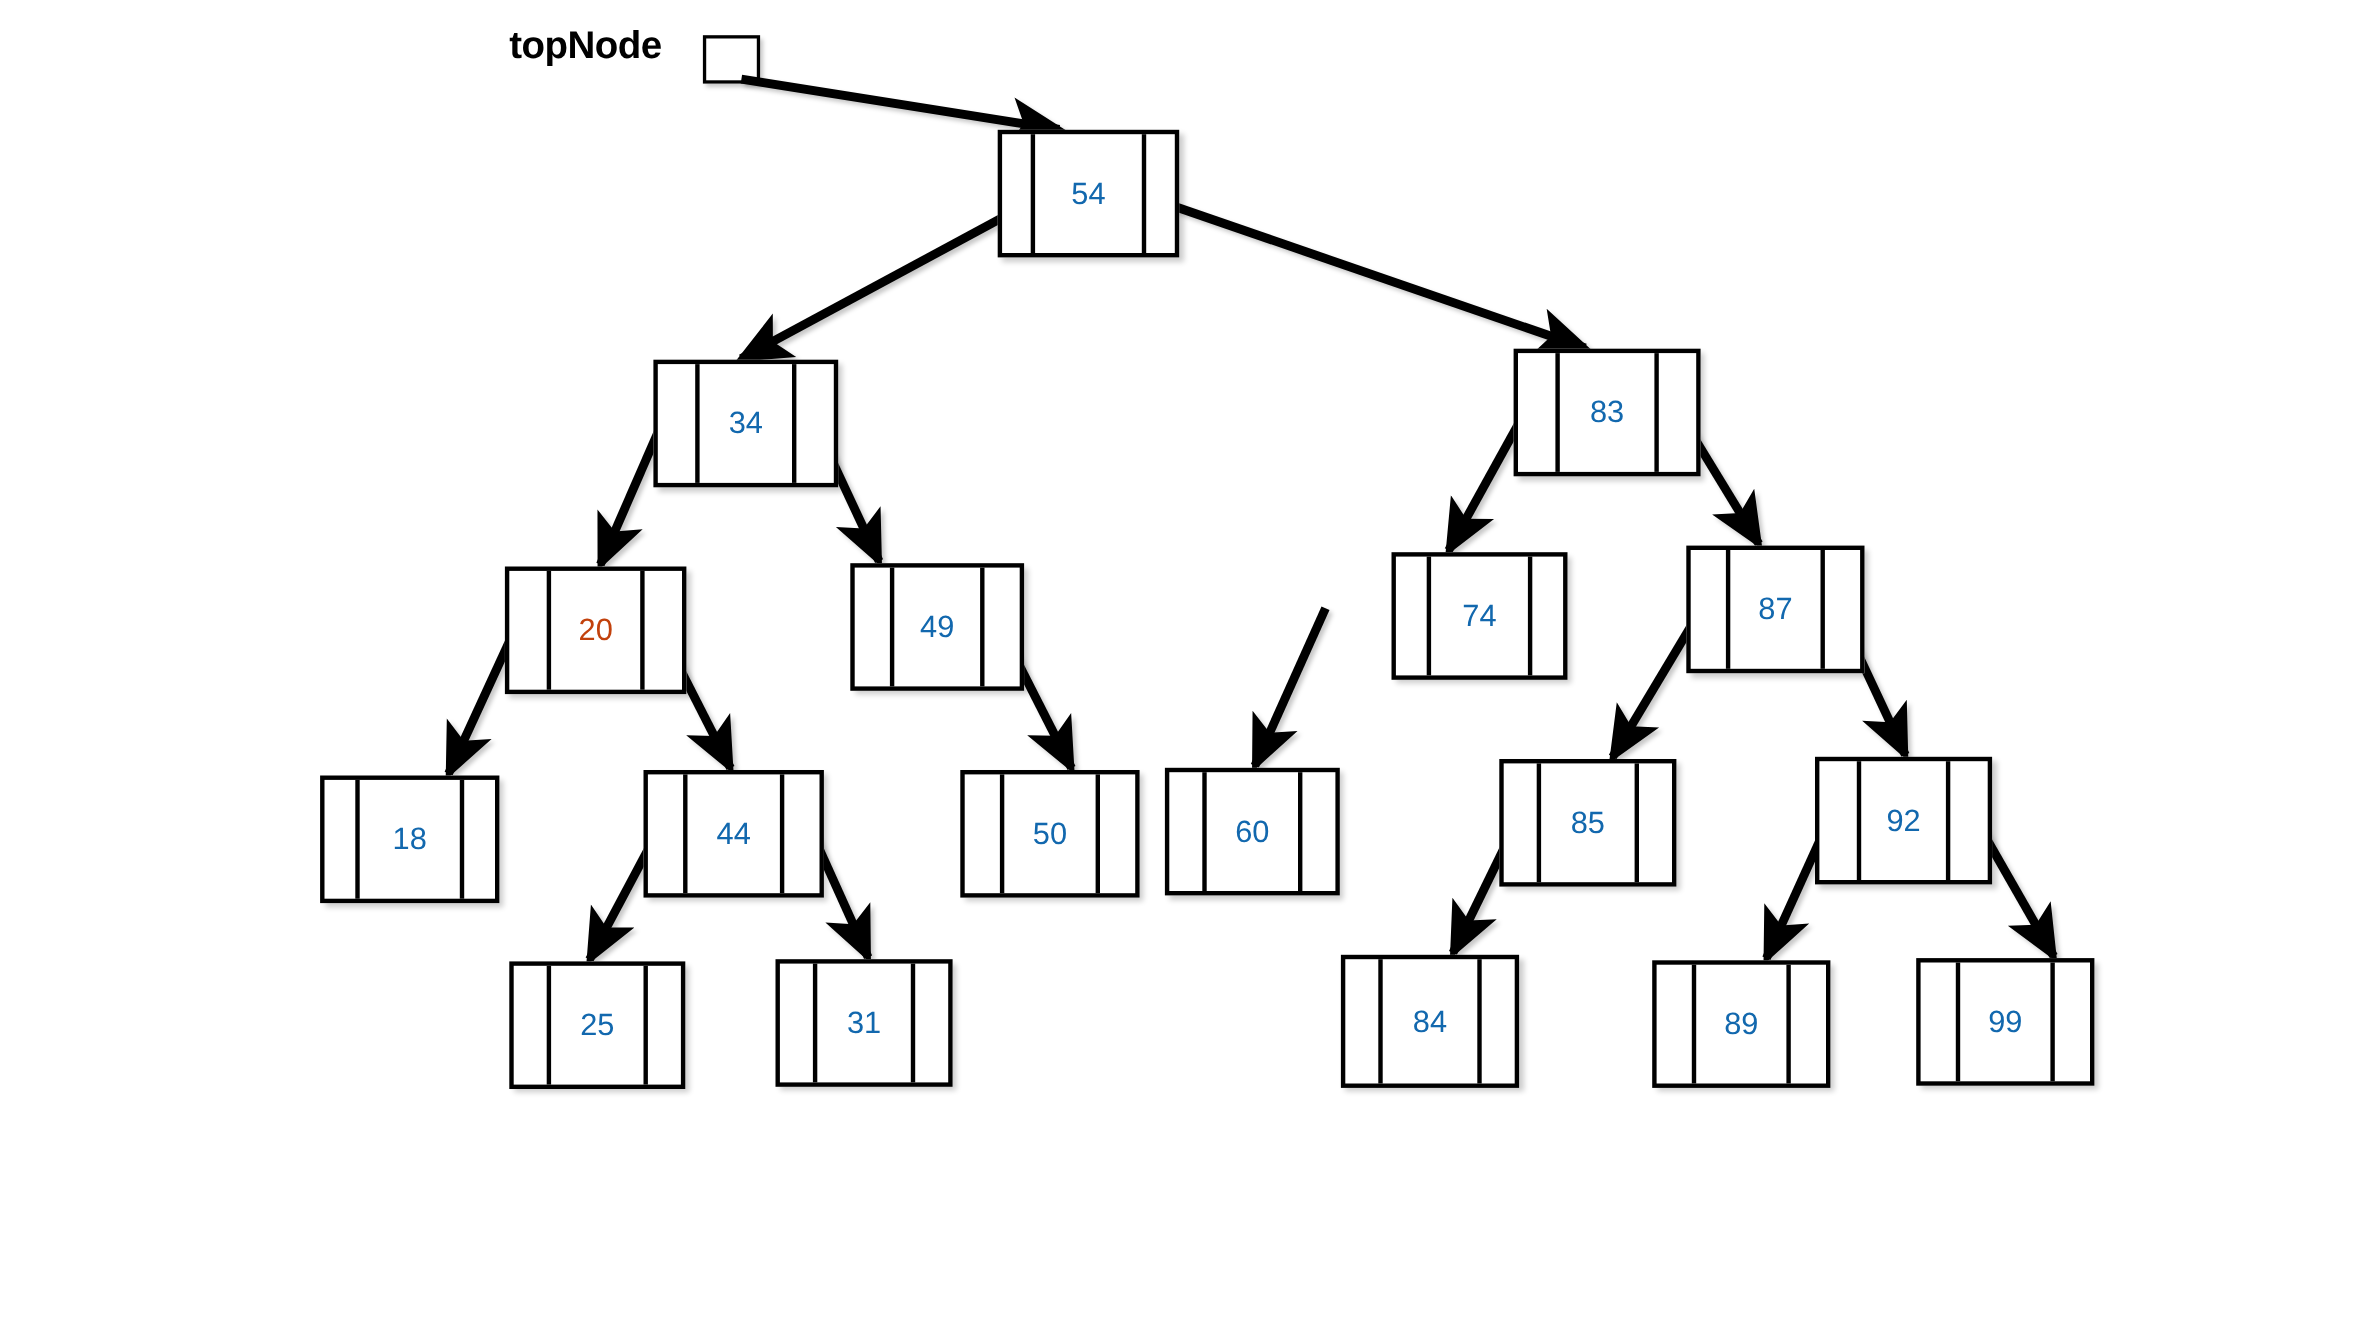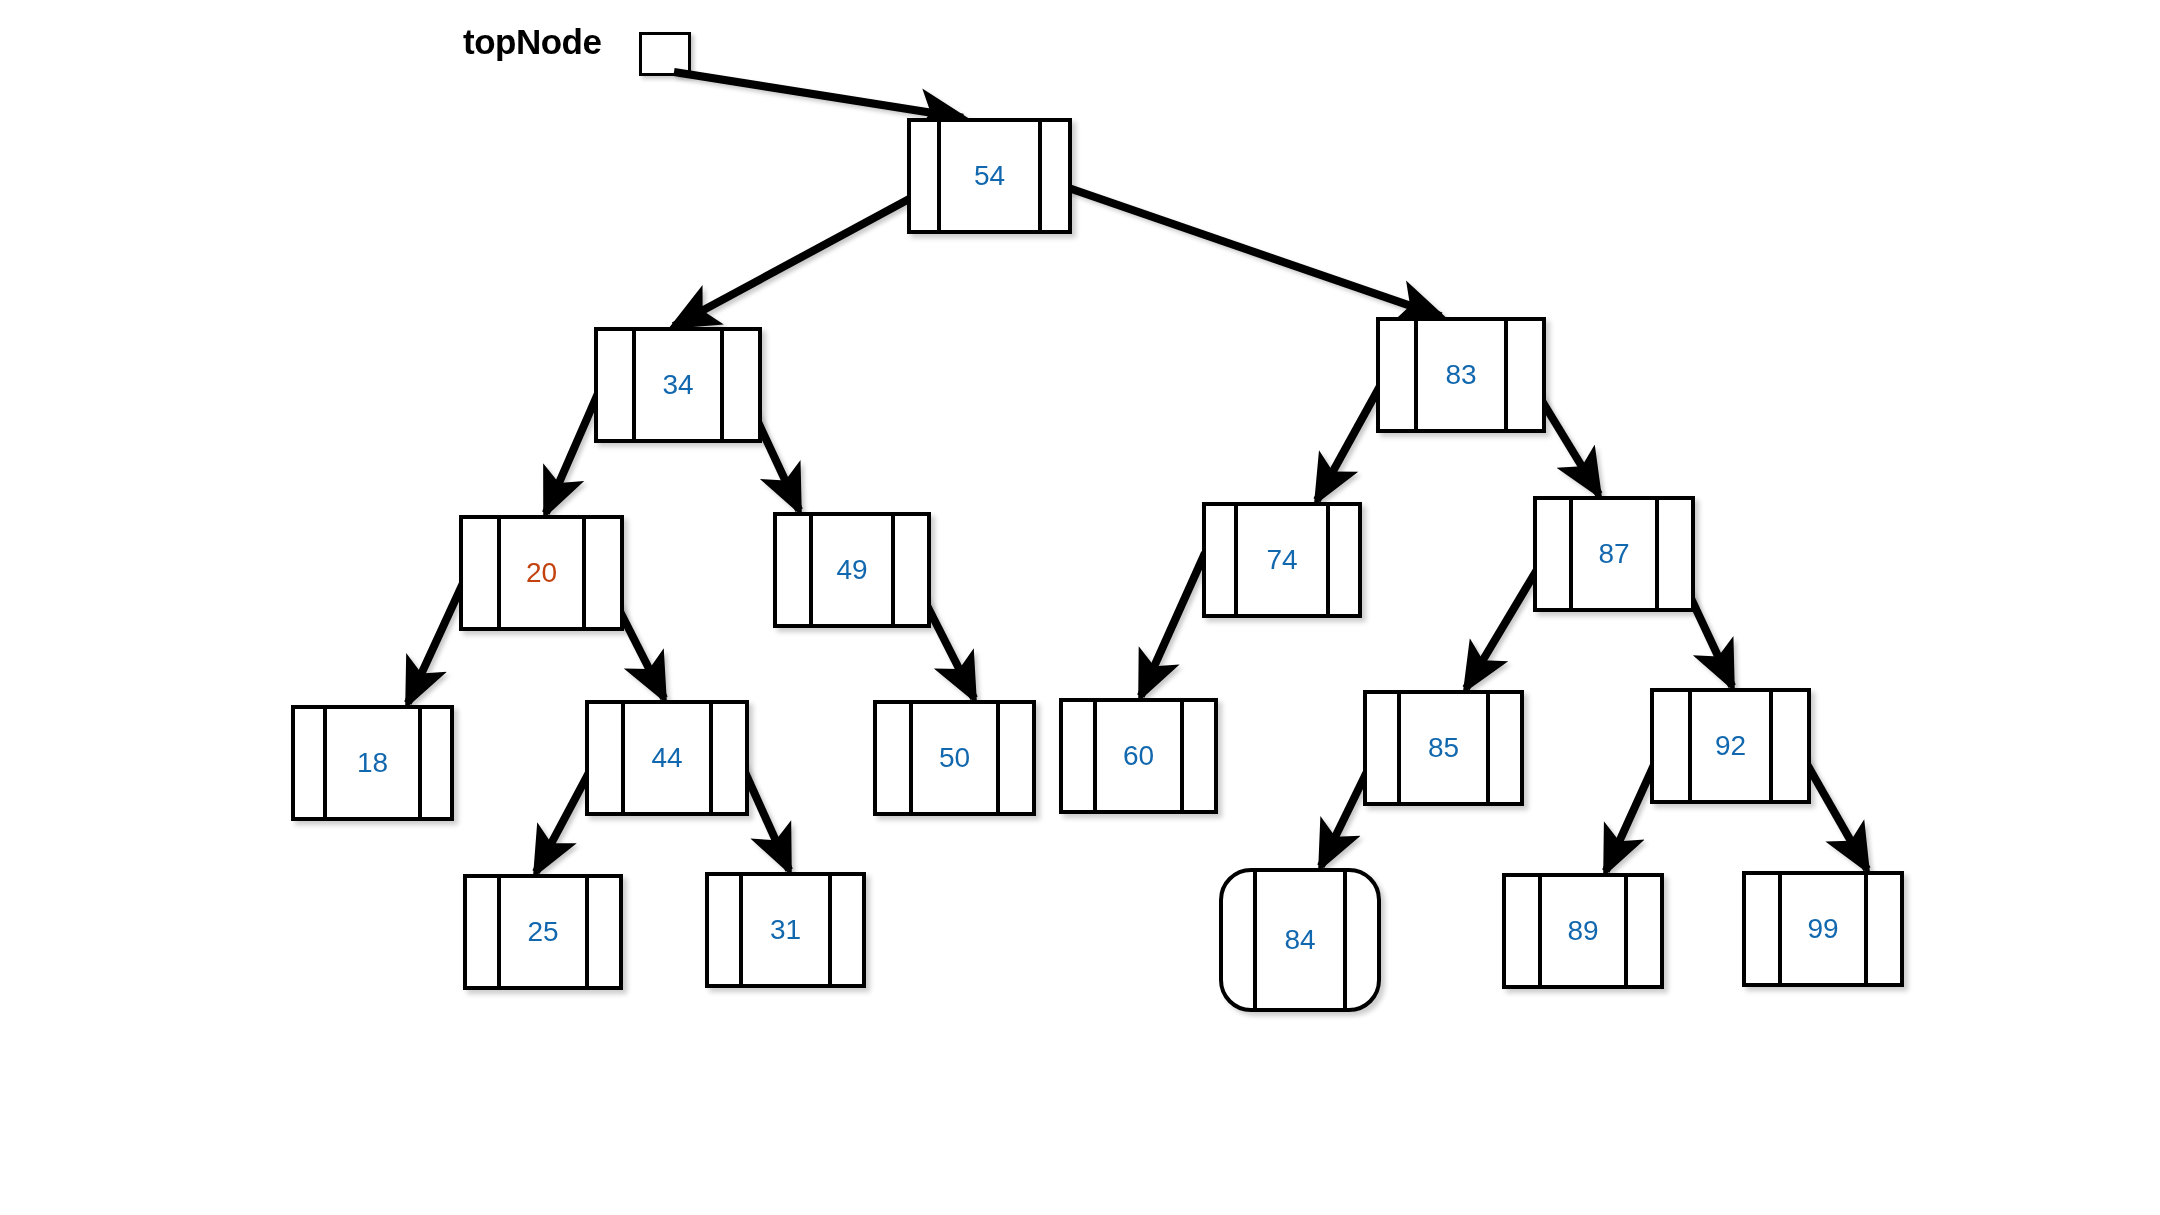--- a/index.html
+++ b/index.html
@@ -128,21 +128,21 @@
       <div class="node" style="left: 459px; top: 515px; width: 165px; height: 116px;">
         <div class="cell-ptr left" style="width: 38px;"></div>
         <div class="cell-data" style="color: #c2410c; border-radius: 27px;">20</div>
         <div class="cell-ptr right" style="width: 38px;"></div>
       </div>
       <div class="node" style="left: 773px; top: 512px; width: 158px; height: 116px;">
         <div class="cell-ptr left" style="width: 36px;"></div>
         <div class="cell-data" style="color: rgb(18, 104, 174);">49</div>
         <div class="cell-ptr right" style="width: 36px;"></div>
       </div>
-      <div class="node" style="left: 1202px; top: 502px; width: 160px; height: 116px;">
+      <div class="node" style="left: 1265px; top: 502px; width: 160px; height: 116px;">
         <div class="cell-ptr left" style="width: 32px;"></div>
         <div class="cell-data" style="color: rgb(18, 104, 174);">74</div>
         <div class="cell-ptr right" style="width: 32px;"></div>
       </div>
       <div class="node" style="left: 1533px; top: 496px; width: 162px; height: 116px;">
         <div class="cell-ptr left" style="width: 36px;"></div>
         <div class="cell-data" style="color: rgb(18, 104, 174);">87</div>
         <div class="cell-ptr right" style="width: 36px;"></div>
       </div>
       <div class="node" style="left: 291px; top: 705px; width: 163px; height: 116px;">
@@ -178,21 +178,21 @@
       <div class="node" style="left: 463px; top: 874px; width: 160px; height: 116px;">
         <div class="cell-ptr left" style="width: 34px;"></div>
         <div class="cell-data" style="color: rgb(18, 104, 174);">25</div>
         <div class="cell-ptr right" style="width: 34px;"></div>
       </div>
       <div class="node" style="left: 705px; top: 872px; width: 161px; height: 116px;">
         <div class="cell-ptr left" style="width: 34px;"></div>
         <div class="cell-data" style="color: rgb(18, 104, 174);">31</div>
         <div class="cell-ptr right" style="width: 34px;"></div>
       </div>
-      <div class="node" style="left: 1219px; top: 868px; width: 162px; height: 144px; border-radius: 32px;">
+      <div class="node" style="left: 1219px; top: 868px; width: 162px; height: 121px;">
         <div class="cell-ptr left" style="width: 34px;"></div>
         <div class="cell-data" style="color: rgb(18, 104, 174);">84</div>
         <div class="cell-ptr right" style="width: 34px;"></div>
       </div>
       <div class="node" style="left: 1502px; top: 873px; width: 162px; height: 116px;">
         <div class="cell-ptr left" style="width: 36px;"></div>
         <div class="cell-data" style="color: rgb(18, 104, 174);">89</div>
         <div class="cell-ptr right" style="width: 36px;"></div>
       </div>
       <div class="node" style="left: 1742px; top: 871px; width: 162px; height: 116px;">

